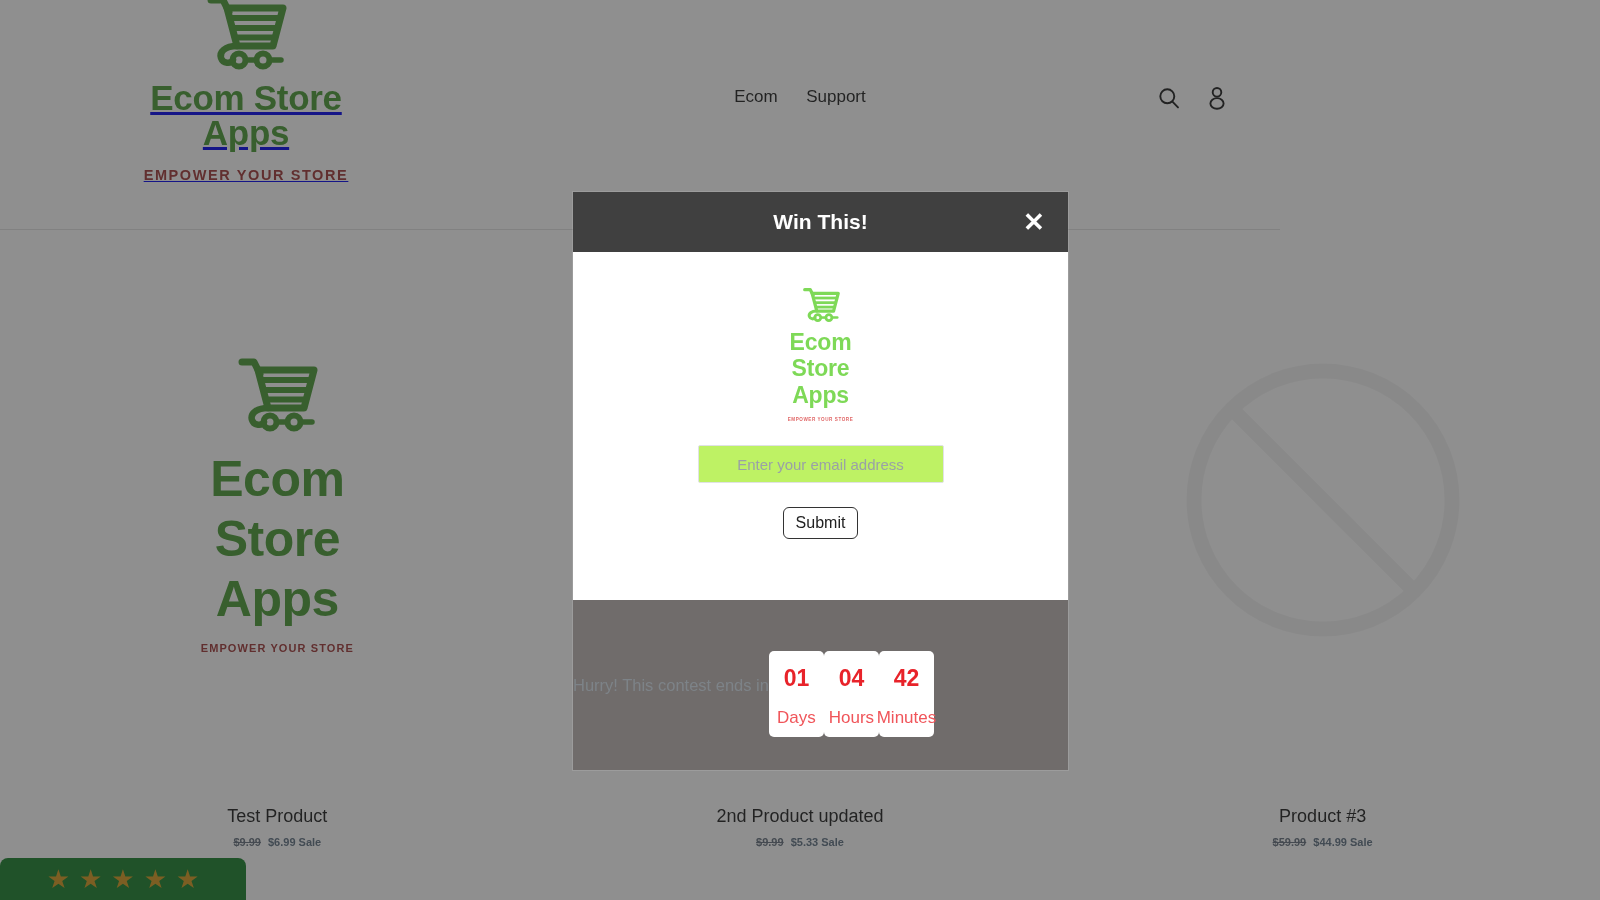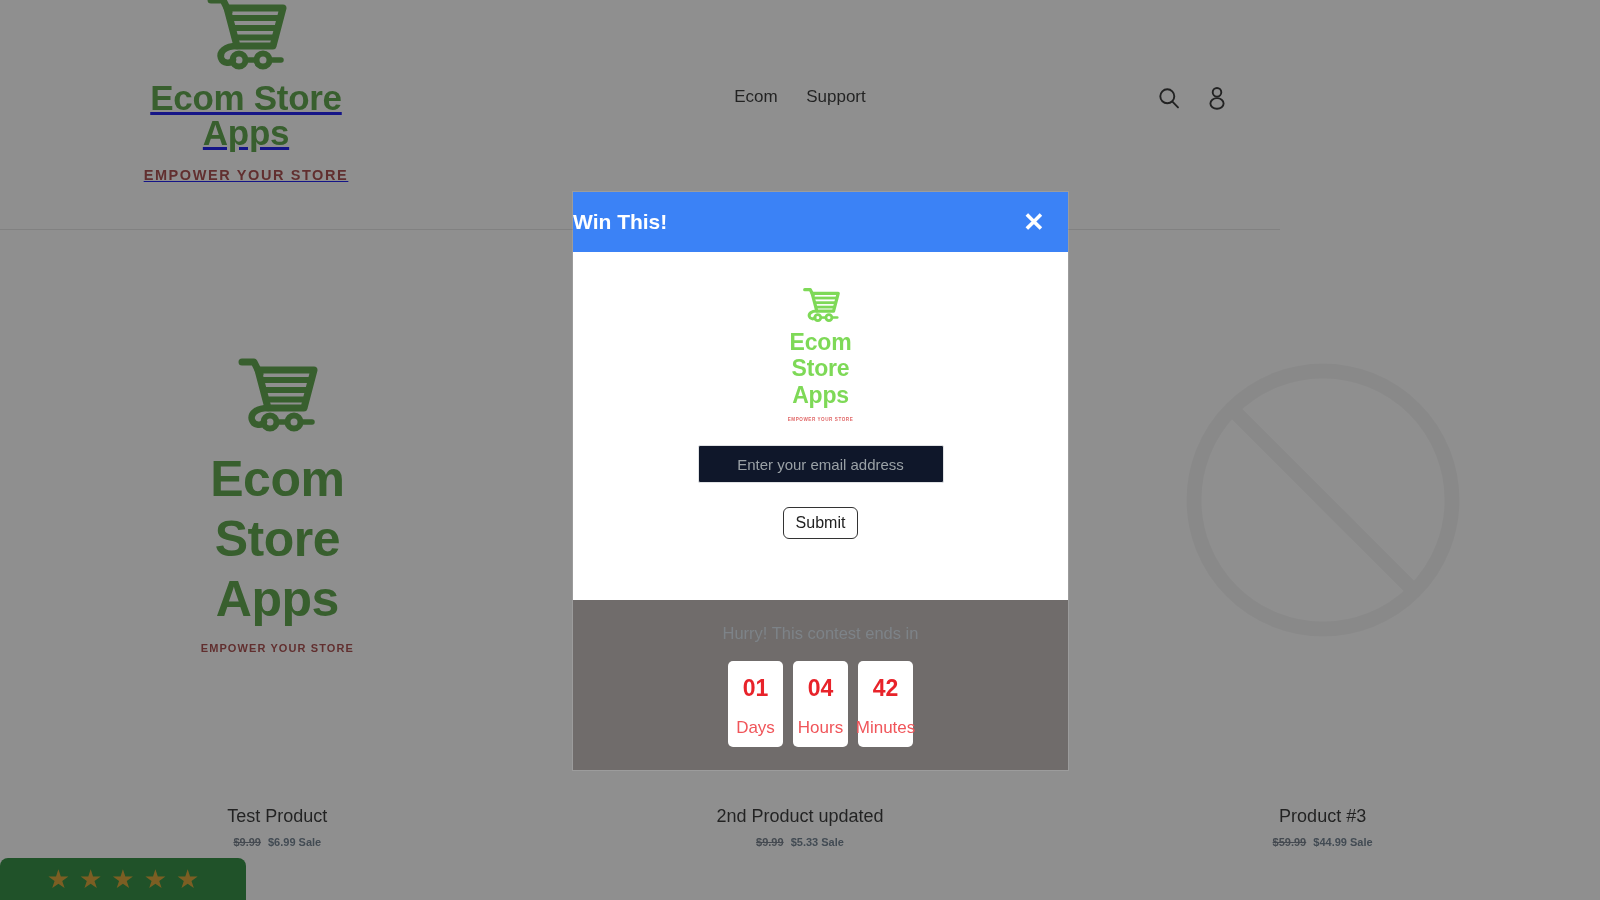--- a/index.html
+++ b/index.html
@@ -116,22 +116,22 @@
     width: 495px; height: 578px;
     z-index: 20;
     display: flex; flex-direction: column;
     overflow: hidden;
     background: #fff;
     box-shadow: 0 0 0 1px rgba(255,255,255,.12);
   }
   .modal-head {
     position: relative;
     height: 60px; flex: 0 0 60px;
-    background: #3b82f6;
-    display: flex; align-items: center; justify-content: flex-start;
+    background: #404040;
+    display: flex; align-items: center; justify-content: center;
   }
   .modal-title {
     font-size: 21px; font-weight: 700; color: #ffffff;
   }
   .modal-close {
     position: absolute; right: 19px; top: 50%;
     transform: translateY(-50%);
     width: 30px; height: 30px;
     background: none; border: none; cursor: pointer;
     color: #ffffff; font-size: 26px; font-weight: 700;
@@ -155,48 +155,47 @@
   }
   .modal-prompt {
     margin-top: 42px;
     font-size: 16.5px; color: #6b7379; text-align: center;
     line-height: 22px;
   }
   .email-input {
     margin-top: 23px;
     width: 246px; height: 38px;
     border: 1px solid #e0e2e4; border-radius: 2px;
-    background: #0f172a;
+    background: #bef264;
     font-family: "Liberation Sans", sans-serif;
     font-size: 15px; color: #6b7379;
     text-align: center;
     outline: none;
   }
   .email-input::placeholder { color: #9aa1a6; opacity: 1; }
   .submit-btn {
     margin-top: 24px;
     min-width: 70px; height: 32px;
     padding: 0 12px;
     background: #ffffff;
     border: 1.5px solid #333333;
     border-radius: 6px;
     font-family: "Liberation Sans", sans-serif;
     font-size: 16px; color: #222; cursor: pointer;
   }
   .modal-foot {
     background: #706c6b;
     flex: 1 1 auto;
-    display: flex; flex-direction: column; align-items: center;
+    display: flex; flex-direction: row; align-items: center;
     overflow: hidden;
-    justify-content: center;
   }
   .foot-hurry {
     font-size: 16.5px; color: #7d8388; line-height: 20px;
   }
-  .countdown { display: flex; gap: 10px; margin-top: 18px; }
+  .countdown { display: flex; margin-top: 18px; }
   .cd-box {
     width: 55px; height: 86px;
     background: #ffffff; border-radius: 5px;
     display: flex; flex-direction: column;
     align-items: center; justify-content: flex-start;
     padding-top: 16px;
   }
   .cd-value { font-size: 23px; font-weight: 700; color: #e8232a; line-height: 1; }
   .cd-label { font-size: 17px; color: #f0555a; margin-top: 18px; }
 </style>

